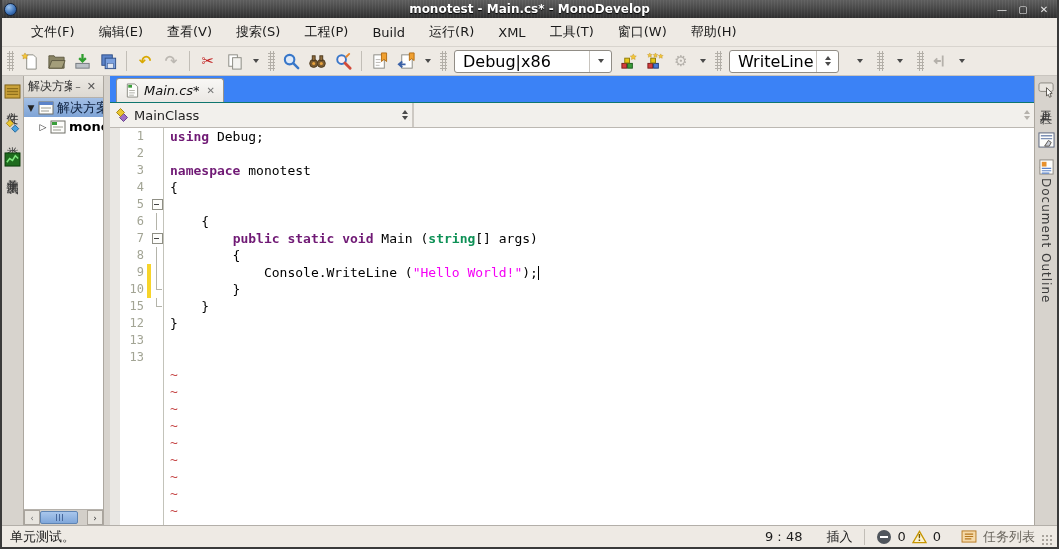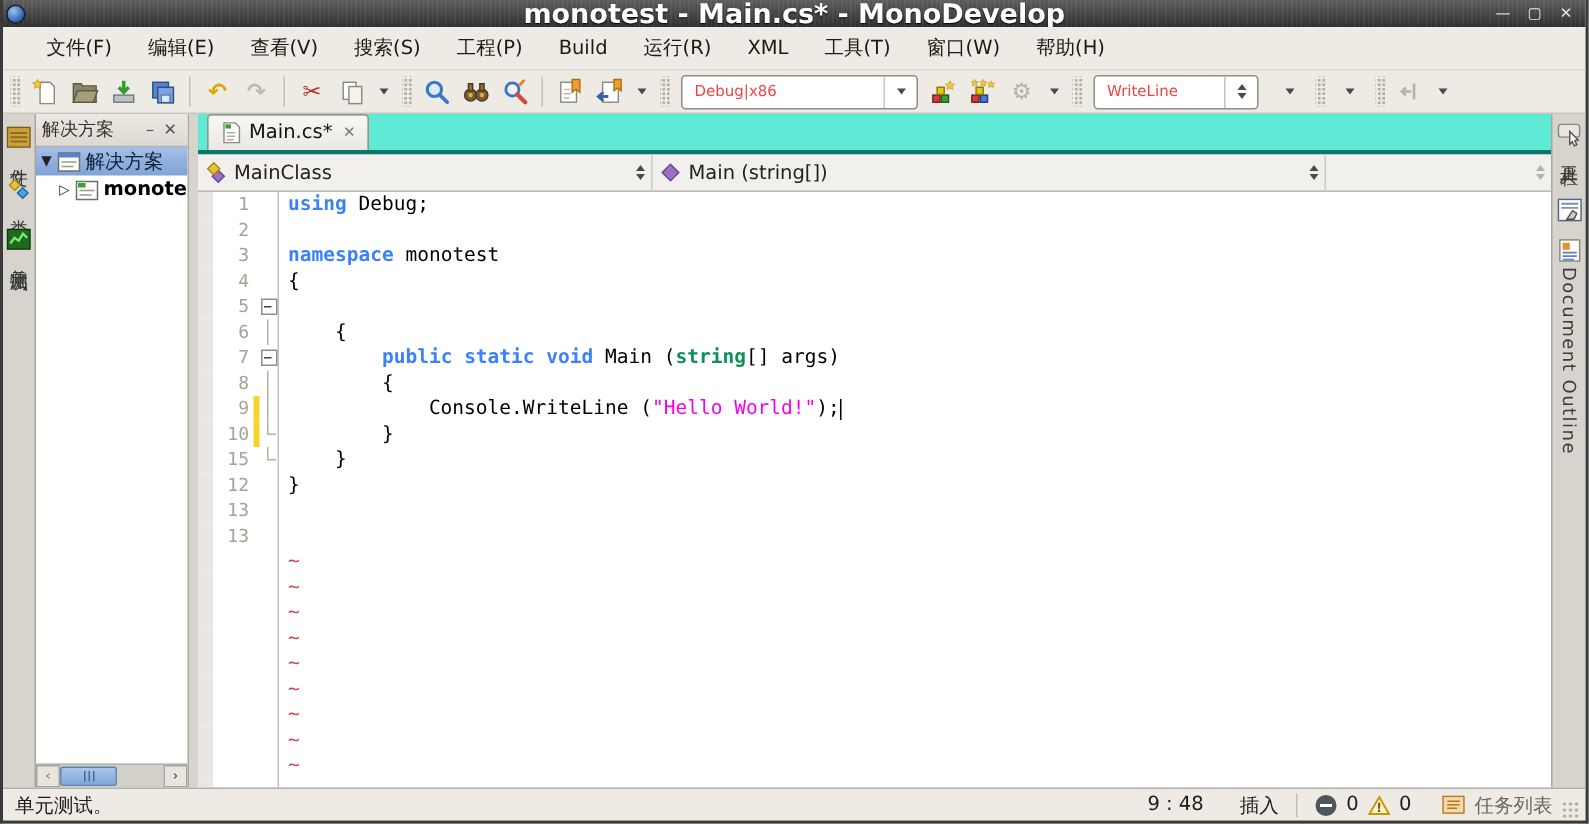--- a/index.html
+++ b/index.html
@@ -9,21 +9,21 @@
             border-left:2px solid #3a3a3a; border-right:2px solid #3a3a3a; border-bottom:2px solid #3a3a3a;
             overflow:hidden; }
 
   
   .titlebar { position:absolute; left:-2px; right:-2px; top:0; height:18px;
     background:linear-gradient(#5e5e5e,#2f2f2f);
     background-image:repeating-linear-gradient(90deg, rgba(255,255,255,.05) 0 1px, rgba(0,0,0,0) 1px 3px),linear-gradient(#5e5e5e,#2f2f2f);
     display:flex; align-items:center; color:#fff; }
   .titlebar .logo { width:13px; height:13px; border-radius:50%; margin-left:4px;
     background:radial-gradient(circle at 35% 30%, #9cc4ee, #3a6fb5 60%, #1d3f70); border:1px solid #14233c; }
-  .title-text { position:absolute; left:0; right:0; text-align:center; font-size:18px; font-weight:bold;
+  .title-text { position:absolute; left:0; right:0; text-align:center; font-size:12px; font-weight:bold;
     text-shadow:0 1px 1px #000; }
   .win-controls { margin-left:auto; display:flex; gap:7px; padding-right:8px; z-index:2; }
   .win-btn { width:14px; height:13px; color:#e8e8e8; font-size:10px; line-height:13px; text-align:center; cursor:default; }
 
   
   .menubar { position:absolute; left:0; right:0; top:18px; height:29px; background:#eeeae4;
     display:flex; align-items:center; padding-left:19px; gap:4px; border-bottom:1px solid #d8d4ce; }
   .menu-item { font-size:13px; color:#1a1a1a; padding:4px 10px; }
 
   
@@ -31,41 +31,41 @@
     display:flex; align-items:center; padding-left:2px; border-bottom:1px solid #c9c5bf; }
   .grip { width:7px; height:20px; margin:0 3px;
     background-image:radial-gradient(#b3afa8 1px, transparent 1.1px); background-size:3px 3px; background-position:1px 1px; }
   .tsep { width:1px; height:20px; background:#c2beb7; margin:0 5px; }
   .tbtn { width:26px; height:24px; display:flex; align-items:center; justify-content:center; }
   .tbtn svg { display:block; }
   .glyph-btn { font-size:15px; line-height:1; }
   .chev { width:0; height:0; border-left:3.5px solid transparent; border-right:3.5px solid transparent;
     border-top:4px solid #4a4a4a; margin:0 6px; }
   .combo { height:23px; background:#fff; border:1px solid #918d86; border-radius:3px;
-    display:flex; align-items:center; font-size:10px; color:#ef4444; margin:0 4px; }
+    display:flex; align-items:center; font-size:16px; color:#000000; margin:0 4px; }
   .combo .val { padding:0 8px; flex:1; white-space:nowrap; overflow:hidden; }
   .combo .arrow-zone { width:22px; align-self:stretch; border-left:1px solid #c8c4be;
     display:flex; align-items:center; justify-content:center; }
   .spin { display:flex; flex-direction:column; gap:2px; align-items:center; }
   .spin .up { width:0;height:0;border-left:3.5px solid transparent;border-right:3.5px solid transparent;border-bottom:4px solid #4a4a4a; }
   .spin .dn { width:0;height:0;border-left:3.5px solid transparent;border-right:3.5px solid transparent;border-top:4px solid #4a4a4a; }
   .spin.dim .up { border-bottom-color:#b5b1ab; } .spin.dim .dn { border-top-color:#b5b1ab; }
 
   
   .main { position:absolute; left:0; right:0; top:76px; bottom:22px; display:flex; }
 
   .dock-strip { background:#d7d3cd; display:flex; flex-direction:column; align-items:center; }
   .dock-left { width:22px; border-right:1px solid #aca79f; padding-top:8px; gap:14px; }
   .dock-right { width:23px; border-left:1px solid #aca79f; padding-top:6px; gap:6px; }
   .dock-tab { display:flex; flex-direction:column; align-items:center; gap:3px; }
   .vlabel { writing-mode:vertical-rl; font-size:12px; color:#3b3b3b; letter-spacing:1px; line-height:1; }
   .dock-right .dock-tab:nth-child(2) { margin-top:22px; }
 
   
-  .solution-pad { width:102px; background:#fff; border-right:1px solid #aca79f; display:flex; flex-direction:column; }
+  .solution-pad { width:80px; background:#fff; border-right:1px solid #aca79f; display:flex; flex-direction:column; }
   .pad-header { height:22px; background:linear-gradient(#ece9e3,#ddd9d2); border-bottom:1px solid #b5b1ab;
     display:flex; align-items:center; font-size:12px; color:#333; padding:0 4px; }
   .pad-header .pad-title { flex:1; white-space:nowrap; overflow:hidden; }
   .pad-btn { font-size:11px; color:#555; padding:0 3px; line-height:1; }
   .tree { flex:1; overflow:hidden; }
   .tree-row { height:19px; display:flex; align-items:center; font-size:13px; white-space:nowrap; overflow:hidden; }
   .tree-row.selected { background:linear-gradient(#a3bfe5,#7fa4d6); color:#0d1f3c; }
   .twisty { width:14px; text-align:center; font-size:9px; color:#222; flex:0 0 14px; }
   .tree-icon { flex:0 0 16px; height:14px; margin-right:3px; }
   .tree-label { overflow:hidden; }
@@ -76,22 +76,22 @@
     display:flex; align-items:center; justify-content:center; }
   .sthumb { width:38px; margin:1px 0; background:linear-gradient(#a9c6ec,#7fa4d6); background:linear-gradient(#a9c6ec,#80a7da);
     border:1px solid #5e84b4; border-radius:2px; display:flex; align-items:center; justify-content:center; gap:2px; }
   .sthumb i { width:1px; height:7px; background:#48689c; }
   .strack { flex:1; }
 
   .splitter { width:6px; background:#d7d3cd; }
 
   
   .editor-col { flex:1; display:flex; flex-direction:column; min-width:0; background:#fff; }
-  .tabbar { height:27px; background:#5eead4; display:flex; align-items:flex-end; padding-left:6px;
-    border-bottom:3px solid #0f766e; }
+  .tabbar { height:27px; background:#3b82f6; display:flex; align-items:flex-end; padding-left:6px;
+    border-bottom:1px solid #0f766e;font-style:italic; }
   .doc-tab { height:24px; display:flex; align-items:center; gap:5px; padding:0 8px;
     background:linear-gradient(#f8f7f5,#ebe8e4); border:1px solid #96928b; border-bottom:none;
     border-radius:3px 3px 0 0; font-size:13px; color:#111; }
   .doc-tab .close { font-size:10px; color:#777; margin-left:2px; }
 
   .breadcrumb { height:25px; background:#f2f0ec; border-bottom:1px solid #bcb8b2; display:flex; align-items:center; }
   .bc-sec { display:flex; align-items:center; height:100%; padding:0 4px; font-size:13px; color:#222; }
   .bc-sec .bc-label { padding:0 4px; white-space:nowrap; }
   .bc-sec .spacer { flex:1; }
   .bc-1 { width:302px; } .bc-2 { width:448px; } .bc-3 { flex:1; }
@@ -108,21 +108,21 @@
   .diffbar { flex:0 0 4px; }
   .diffbar.on { background:#f7d42a; }
   .fold { flex:0 0 13px; position:relative; border-right:1px solid #c3c3ba; }
   .fold.box::before { content:""; position:absolute; left:1px; top:3px; width:9px; height:9px;
     border:1px solid #8f8f85; background:#fdfdfb; }
   .fold.box::after { content:""; position:absolute; left:3px; top:8px; width:5px; height:1px; background:#444; }
   .fold.line::before { content:""; position:absolute; left:5px; top:0; bottom:0; width:1px; background:#b4b4aa; }
   .fold.end::before { content:""; position:absolute; left:5px; top:0; height:9px; width:1px; background:#b4b4aa; }
   .fold.end::after { content:""; position:absolute; left:5px; top:8px; width:6px; height:1px; background:#b4b4aa; }
   .ctext { padding-left:6px; font-size:13px; line-height:17px; white-space:pre; color:#000; }
-  .tok-kw { color:#3b82f6; font-weight:bold; }
+  .tok-kw { color:#701a75; font-weight:bold; }
   .tok-ty { color:#0e9156; font-weight:bold; }
   .tok-st { color:#f500f5; }
   .tok-pl { color:#000; }
   .tilde { color:#c64747; font-size:13px; line-height:17px; }
   .caret { display:inline-block; width:1px; height:14px; background:#000; vertical-align:text-bottom; }
 
   
   .statusbar { position:absolute; left:0; right:0; bottom:0; height:22px; background:#eeeae4;
     border-top:1px solid #b3afa9; display:flex; align-items:center; font-size:13px; color:#1c1c1c; }
   .status-msg { padding-left:8px; }
@@ -377,31 +377,20 @@
               <path d="M6.5 1.5l4 4-4 4-4-4z" fill="#e9c630" stroke="#a8891a"></path>
             </svg>
           <span class="bc-label">MainClass</span>
           <span class="spacer"></span>
           <span class="spin">
               <span class="up"></span>
               <span class="dn"></span>
             </span>
         </div>
         <div class="bc-sep"></div>
-        <div class="bc-sec bc-2">
-          <svg class="bc-icon" viewBox="0 0 16 16">
-              <path d="M8 2.5l5.5 5.5L8 13.5 2.5 8z" fill="#9e6fc3" stroke="#6a4791"></path>
-            </svg>
-          <span class="bc-label">Main (string[])</span>
-          <span class="spacer"></span>
-          <span class="spin">
-              <span class="up"></span>
-              <span class="dn"></span>
-            </span>
-        </div>
         <div class="bc-sep"></div>
         <div class="bc-sec bc-3">
           <span class="spacer"></span>
           <span class="spin dim">
               <span class="up"></span>
               <span class="dn"></span>
             </span>
         </div>
       </div>
 

